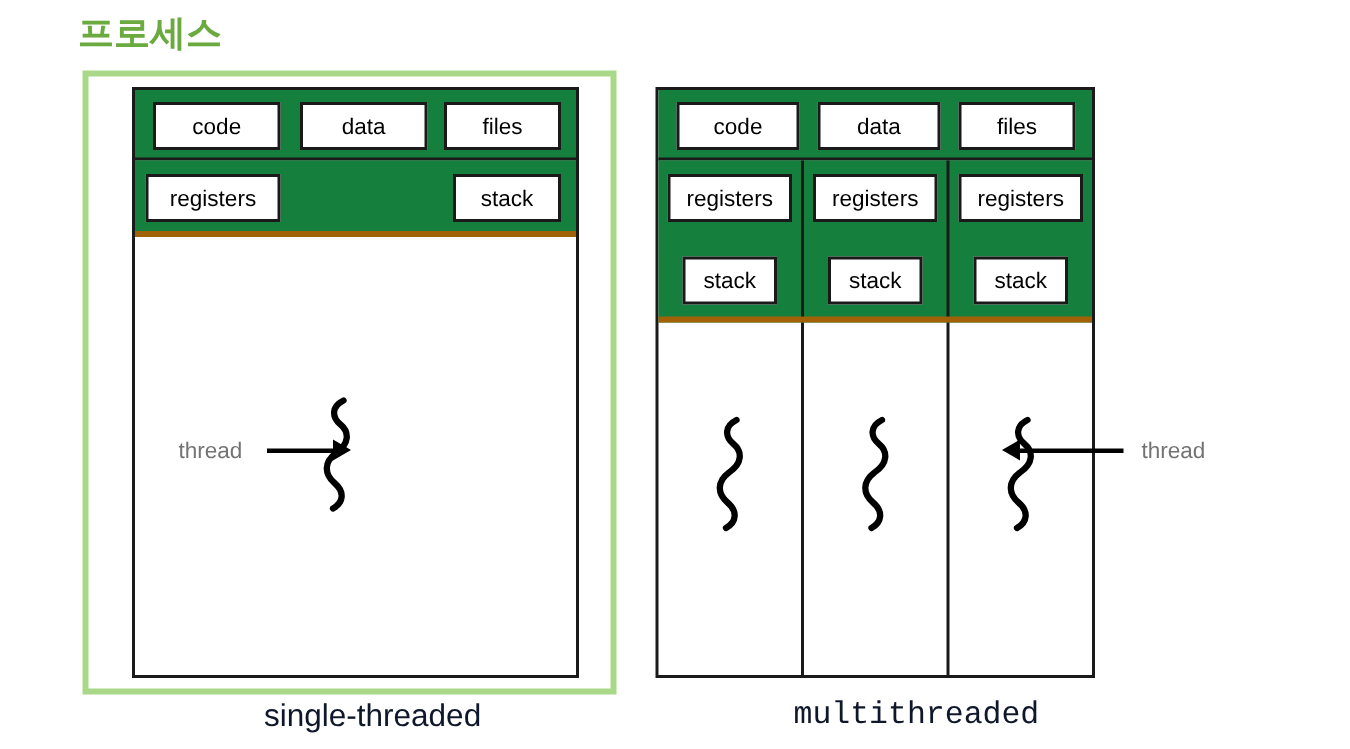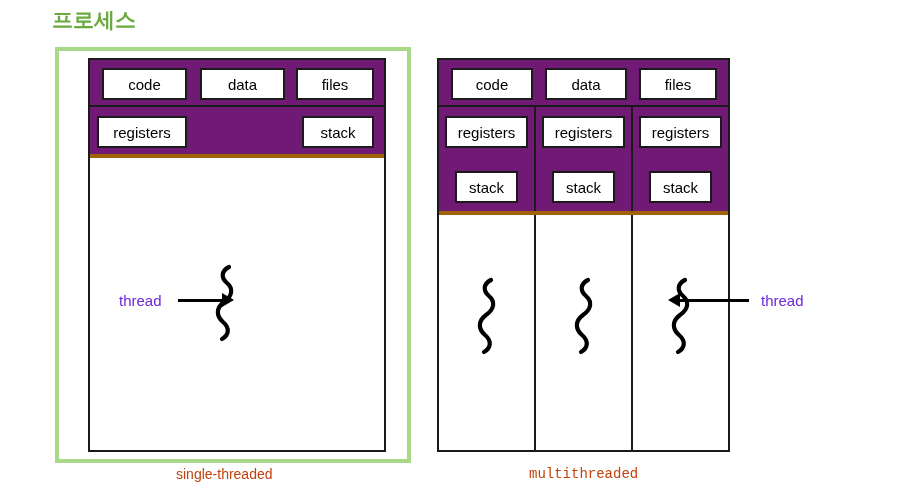--- a/index.html
+++ b/index.html
@@ -7,21 +7,21 @@
     width:900px;height:499px;
     background:#ffffff;
     font-family:"Liberation Sans", sans-serif;
     position:relative;
     overflow:hidden;
     color:#000;
   }
   
   #page-title{
     position:absolute;left:52px;top:6px;
-    font-size:21px;font-weight:bold;
+    font-size:24px;font-weight:bold;
     color:#6aaa3f;
     letter-spacing:0px;
     white-space:nowrap;
   }
 
   
   #process-green-frame{
     position:absolute;left:55px;top:47px;
     width:356px;height:416px;
     border:4px solid #a9d888;
@@ -40,21 +40,21 @@
   #multithreaded-diagram{
     position:absolute;left:437px;top:58px;
     width:293px;height:394px;
     box-sizing:border-box;
     border:2px solid #1a1a1a;
     background:#ffffff;
   }
 
   
   .gray-band{
-    background:#701a75;
+    background:#15803d;
     box-sizing:border-box;
     position:relative;
   }
   .band-top{
     border-bottom:2px solid #1a1a1a;
   }
   .band-mid{
     border-bottom:4px solid #a16207;
   }
 
@@ -135,21 +135,21 @@
   
   #st-thread{
     left:122px;top:106px;
   }
   .mt-thread{
     left:50%;margin-left:-13px;top:62px;
   }
 
   
   .thread-label{
-    position:absolute;font-size:15px;color:#6d28d9;white-space:nowrap;
+    position:absolute;font-size:15px;color:#737373;white-space:nowrap;
   }
   #left-thread-label{left:119px;top:292px;}
   #right-thread-label{left:761px;top:292px;}
 
   .arrow-line{
     position:absolute;background:#000;height:3px;
   }
   #left-arrow{left:178px;top:299px;width:48px;}
   #right-arrow{left:677px;top:299px;width:72px;}
   .arrow-head{
@@ -161,21 +161,21 @@
     left:222px;top:293px;
     border-left:12px solid #000;
   }
   #right-arrow-head{
     left:668px;top:293px;
     border-right:12px solid #000;
   }
 
   
   .caption{
-    position:absolute;font-size:14px;color:#c2410c;white-space:nowrap;
+    position:absolute;font-size:21px;color:#0f172a;white-space:nowrap;
     text-align:center;
   }
   #single-caption{left:176px;top:466px;}
   #multi-caption{left:529px;top:466px;font-family:Liberation Mono, monospace;}
 </style>
 </head>
 <body>
 
 <div id="page-title">프로세스</div>
 

